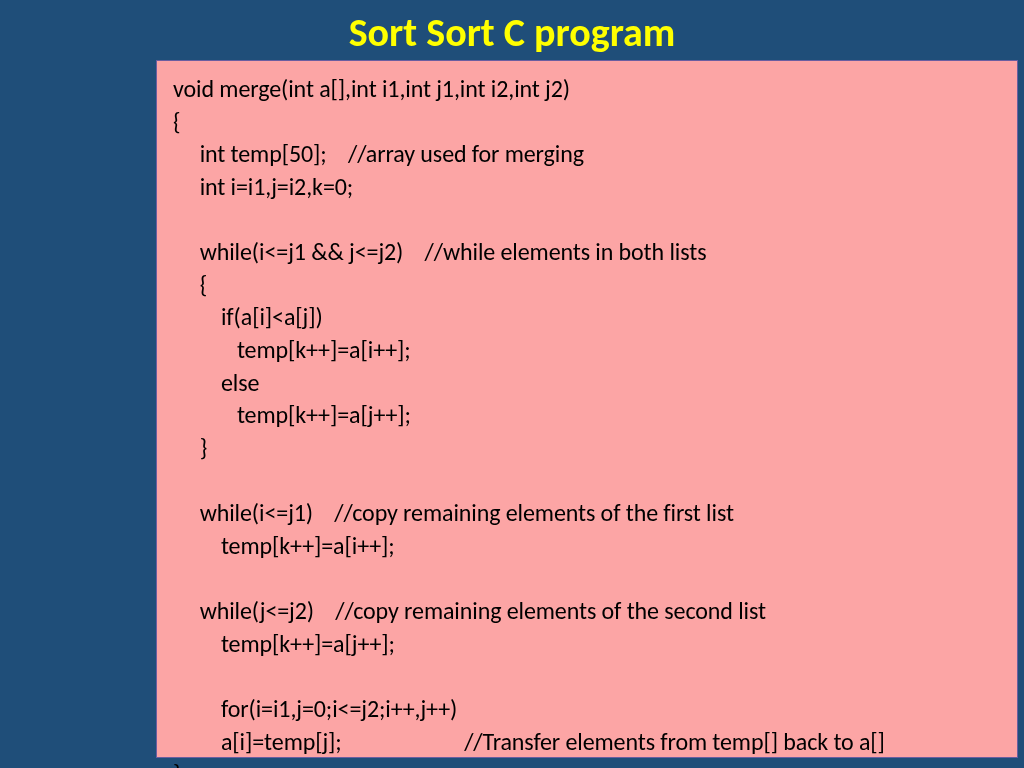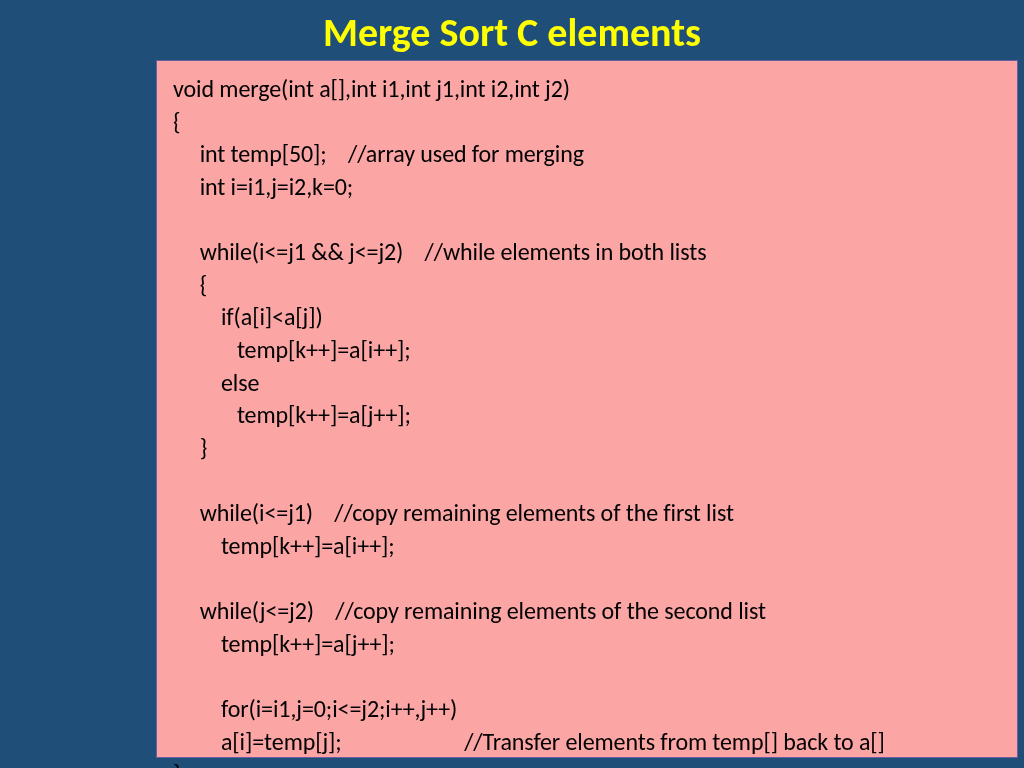--- a/index.html
+++ b/index.html
@@ -37,21 +37,21 @@
       line-height: 1.36;
       color: #000000;
       white-space: pre;
       letter-spacing: -0.1px;
     }
   </style>
 </head>
 <body>
 
 <div class="slide">
-  <div class="title">Merge Sort C elements</div>
+  <div class="title">Sort Sort C program</div>
   <div class="code-box">
     <div class="code">void merge(int a[],int i1,int j1,int i2,int j2)
 {
      int temp[50];    //array used for merging
      int i=i1,j=i2,k=0;
 
      while(i&lt;=j1 &amp;&amp; j&lt;=j2)    //while elements in both lists
      {
          if(a[i]&lt;a[j])
             temp[k++]=a[i++];

